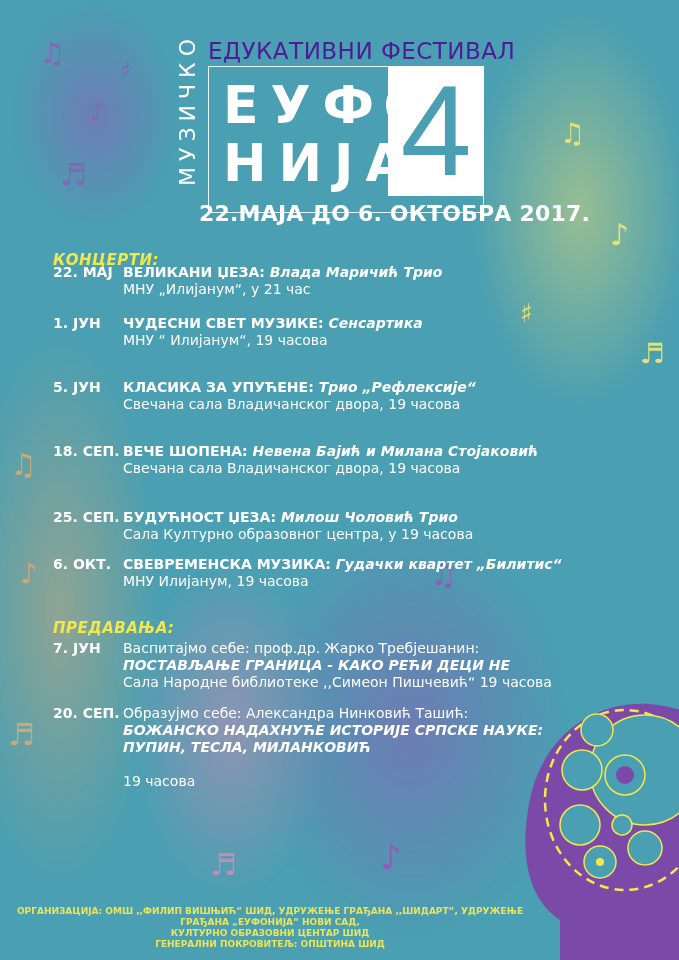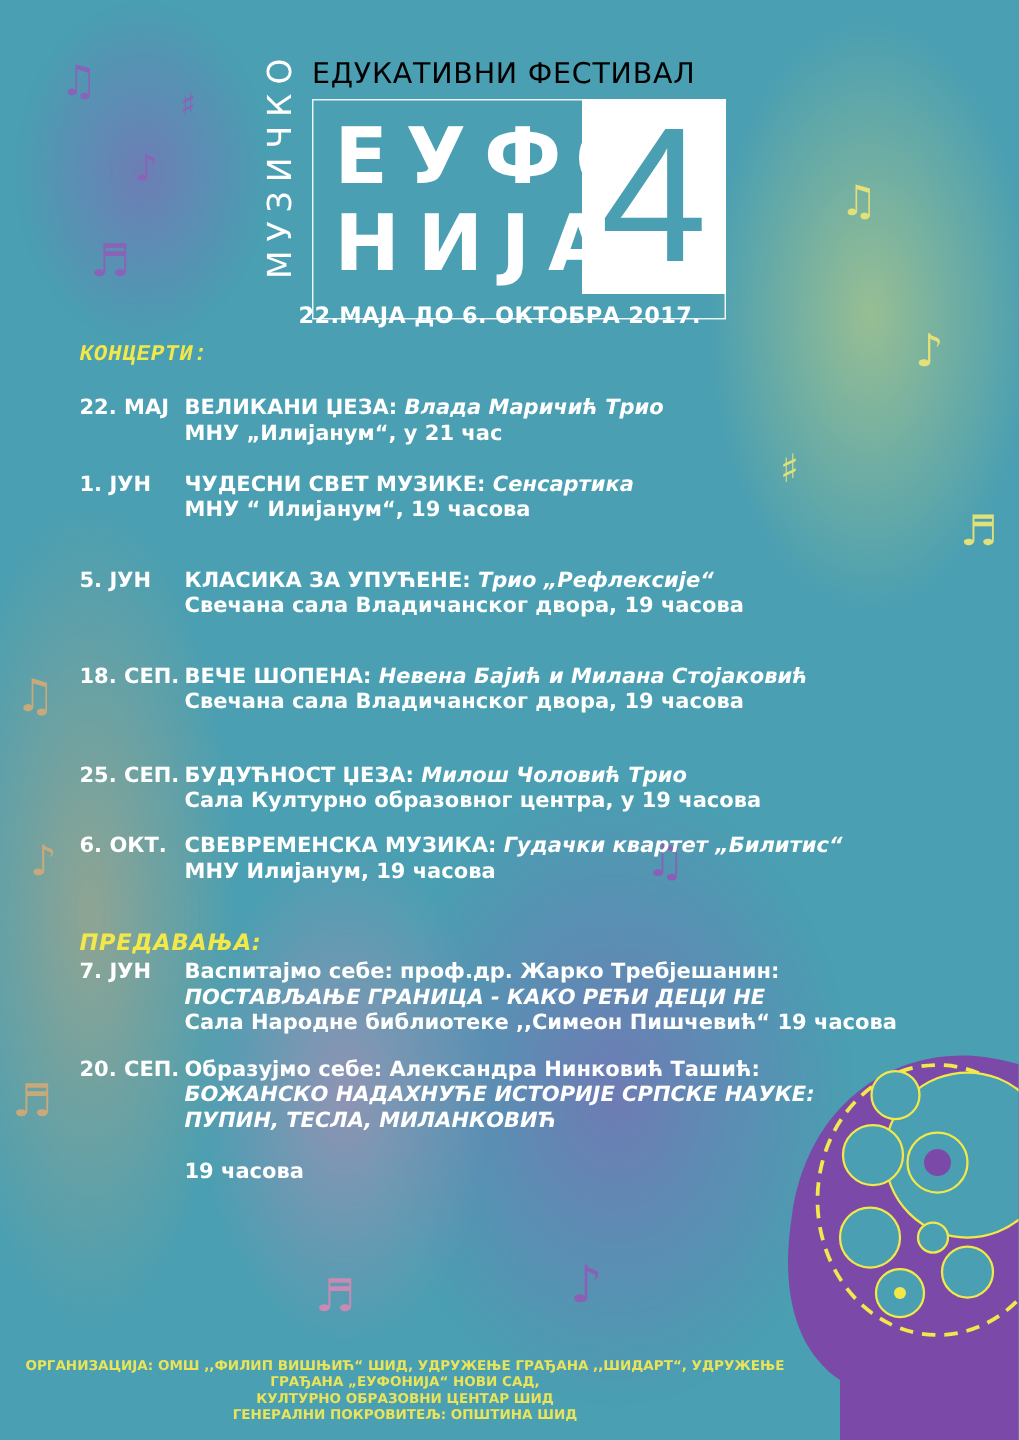--- a/index.html
+++ b/index.html
@@ -12,54 +12,54 @@
   .bg { position:absolute; inset:0; overflow:hidden; }
   .notes-cloud { position:absolute; border-radius:50%; filter:blur(2px); opacity:0.55; }
   .note { position:absolute; font-family:"DejaVu Sans", sans-serif; line-height:1; }
 
   
   .header { position:absolute; left:175px; top:38px; width:320px; height:190px; }
   .vertical-word {
     position:absolute; left:0; top:148px; transform-origin:0 0; transform:rotate(-90deg);
     font-size:22px; letter-spacing:6px; color:#fff; white-space:nowrap; width:150px;
   }
-  .subtitle { position:absolute; left:33px; top:0; font-size:19px; letter-spacing:0.5px; color:#000000; white-space:nowrap; }
+  .subtitle { position:absolute; left:33px; top:0; font-size:23px; letter-spacing:0.5px; color:#4c1d95; white-space:nowrap; }
   .title-box {
     position:absolute; left:33px; top:28px; width:276px; height:147px;
     border:1.5px solid #e8f4f6; box-sizing:border-box;
   }
   .title-line {
     position:absolute; left:14px; font-size:52px; font-weight:bold; letter-spacing:12px;
     color:#fff; line-height:1; white-space:nowrap; font-family:"DejaVu Sans", sans-serif;
   }
   .title-line.l1 { top:12px; }
   .title-line.l2 { top:70px; }
   .o-ring {
     display:inline-block; width:36px; height:44px; border:7px solid #fff; border-radius:50%;
     box-sizing:border-box; position:relative; vertical-align:top; margin-top:4px;
   }
   .o-ring::after { content:""; position:absolute; left:50%; top:50%; width:10px; height:10px; background:#fff; border-radius:50%; transform:translate(-50%,-50%); }
   .four-box {
     position:absolute; right:-1px; top:-1px; width:96px; height:130px; background:#fff;
     display:flex; align-items:center; justify-content:center;
   }
   .four { font-size:128px; color:#4a9fb2; font-family:"Liberation Sans", sans-serif; line-height:1; }
-  .dates-line { position:absolute; left:24px; top:163px; font-size:15px; font-weight:bold; color:#fff; white-space:nowrap; letter-spacing:0.2px; }
+  .dates-line { position:absolute; left:24px; top:163px; font-size:22px; font-weight:bold; color:#fff; white-space:nowrap; letter-spacing:0.2px; }
 
   
   .section-title {
     position:absolute; left:53px; font-size:15px; font-weight:bold; font-style:italic;
     color:#f3e84a; letter-spacing:0.5px;
   }
   .event { position:absolute; left:53px; font-size:14px; line-height:17px; }
   .event .date { position:absolute; left:0; top:0; font-weight:bold; white-space:nowrap; }
   .event .body { position:absolute; left:70px; top:0; white-space:nowrap; }
   .event .title { font-weight:bold; }
   .event .perf { font-weight:bold; font-style:italic; }
-  .event .venue { font-weight:bold; }
+  .event .venue { font-weight:normal; }
   .event .topic { font-weight:bold; font-style:italic; }
 
   
   .footer { position:absolute; left:0; width:540px; top:906px; text-align:center; font-size:9px; font-weight:bold; color:#e9e45a; line-height:11px; }
 
   
   .head { position:absolute; left:520px; top:690px; width:200px; height:280px; }
 </style>
 </head>
 <body>
@@ -93,21 +93,21 @@
   <div class="title-box">
     <div class="title-line l1"><span>ЕУФ</span><span class="o-ring"></span></div>
     <div class="title-line l2">НИЈА</div>
     <div class="four-box">
       <span class="four">4</span>
     </div>
   </div>
   <div class="dates-line">22.МАЈА ДО 6. ОКТОБРА 2017.</div>
 </div>
 
-<div class="section-title" style="top:228px;font-family:Liberation Mono, monospace;">КОНЦЕРТИ:</div>
+<div class="section-title" style="top:251px;">КОНЦЕРТИ:</div>
 
 <div class="event" style="top:264px;">
   <span class="date">22. МАЈ</span>
   <div class="body"><span class="title">ВЕЛИКАНИ ЏЕЗА: </span><span class="perf">Влада Маричић Трио</span><br><span class="venue">МНУ „Илијанум“, у 21 час</span></div>
 </div>
 
 <div class="event" style="top:315px;">
   <span class="date">1. ЈУН</span>
   <div class="body"><span class="title">ЧУДЕСНИ СВЕТ МУЗИКЕ: </span><span class="perf">Сенсартика</span><br><span class="venue">МНУ “ Илијанум“,  19 часова</span></div>
 </div>

